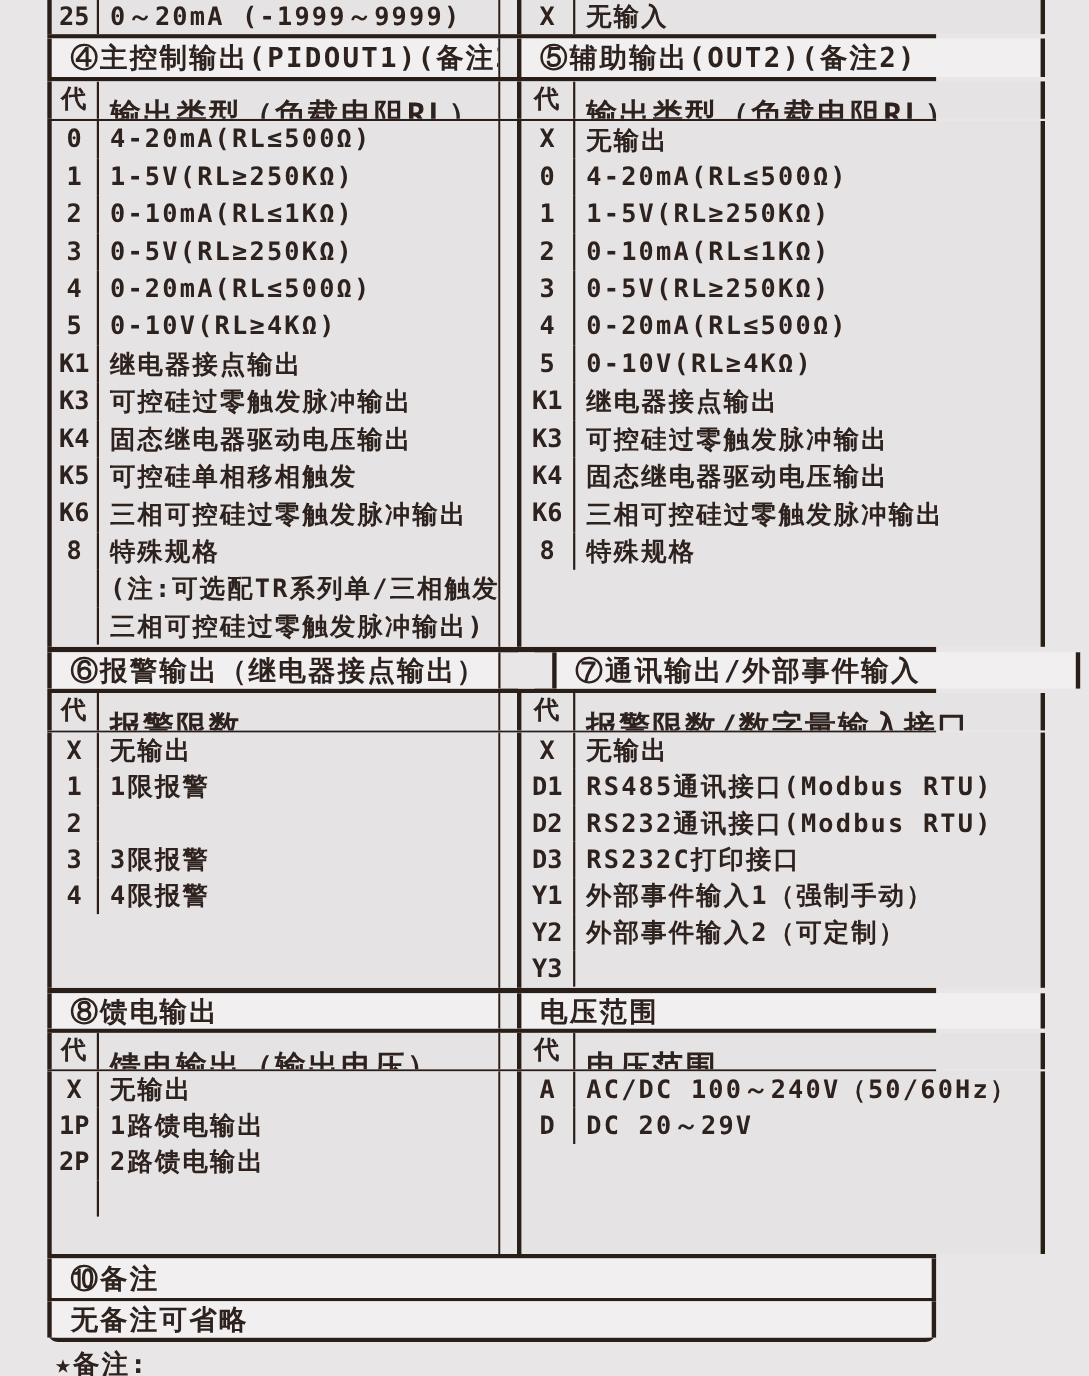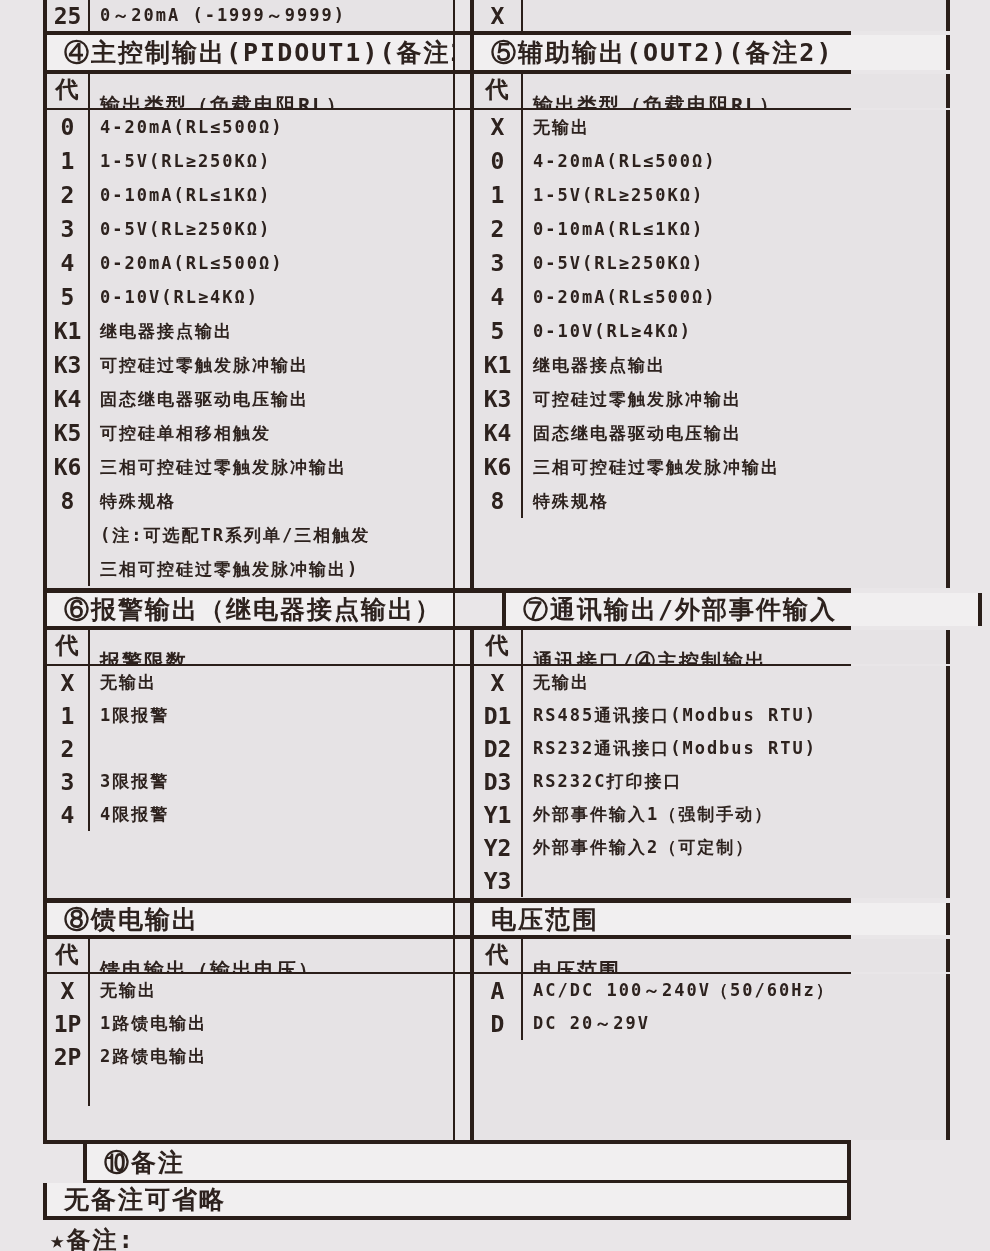--- a/index.html
+++ b/index.html
@@ -30,38 +30,38 @@
   .r-top{height:35px;border-bottom:4px solid var(--bd);}
   .r-title45{height:39px;border-bottom:4px solid var(--bd);}
   .r-colhead45{height:36px;border-bottom:2px solid var(--bd);}
   .r-body45{height:483px;border-bottom:5px solid var(--bd);}
   .r-title67{height:37px;border-bottom:4px solid var(--bd);gap:16px;}
   .r-colhead67{height:36px;border-bottom:2px solid var(--bd);}
   .r-body67{height:237px;border-bottom:5px solid var(--bd);}
   .r-title89{height:36px;border-bottom:4px solid var(--bd);}
   .r-colhead89{height:35px;border-bottom:2px solid var(--bd);}
   .r-body89{height:170px;border-bottom:4px solid var(--bd);}
-  .r-title10{height:39px;border-bottom:3px solid var(--bd);margin-left:40px;}
-  .r-remark{height:37px;border-bottom:4px solid var(--bd);}
+  .r-title10{height:39px;border-bottom:3px solid var(--bd);}
+  .r-remark{height:37px;border-bottom:4px solid var(--bd);border-radius:10px;}
   
   .split{display:grid;height:100%;}
   .cl .split{grid-template-columns:43px 1fr;}
   .cr .split{grid-template-columns:49px 1fr;}
   .code{border-right:2px solid var(--bd);text-align:center;display:flex;align-items:center;justify-content:center;font-size:23px;}
-  .desc{padding-left:10px;display:flex;align-items:center;font-size:17px;letter-spacing:2px;white-space:nowrap;}
+  .desc{padding-left:10px;display:flex;align-items:center;font-size:23px;letter-spacing:2px;white-space:nowrap;}
   
   .tbody .line{display:grid;align-items:center;}
   .cl .line{grid-template-columns:43px 1fr;}
   .cr .line{grid-template-columns:49px 1fr;}
   .line .code{height:100%;}
   .lh34 .line{height:34px;}
   .lh33 .line{height:33px;}
   
   .title-cell{display:flex;align-items:center;padding-left:17px;font-size:25px;letter-spacing:2px;white-space:nowrap;height:100%;}
-  .colhead-desc{font-size:20px;}
+  .colhead-desc{font-size:28px;}
   .colhead-code{font-size:23px;letter-spacing:1px;}
   
   .full{border-left:4px solid var(--bd);border-right:4px solid var(--bd);background:var(--hdr);display:flex;align-items:center;padding-left:17px;font-size:25px;letter-spacing:2px;height:100%;}
   .footer-note{position:absolute;left:50px;top:1224px;font-size:24px;letter-spacing:2px;}
 </style>
 </head>
 <body>
 
 <div class="sheet">
 
@@ -69,20 +69,21 @@
     <div class="cl">
       <div class="split">
         <div class="code">25</div>
         <div class="desc">0～20mA (-1999～9999)</div>
       </div>
     </div>
     <div class="gap"></div>
     <div class="cr">
       <div class="split">
         <div class="code">X</div>
+        <div class="desc">无输入</div>
       </div>
     </div>
   </div>
 
   <div class="row r-title45">
     <div class="cl hdr-bg">
         <div class="title-cell">④主控制输出(PIDOUT1)(备注2)</div>
       </div>
     <div class="gap"></div>
     <div class="cr hdr-bg">
@@ -229,21 +230,21 @@
     <div class="cl">
         <div class="split">
       <div class="code colhead-code">代码</div>
       <div class="desc colhead-desc">报警限数</div>
     </div>
       </div>
     <div class="gap"></div>
     <div class="cr">
         <div class="split">
       <div class="code colhead-code">代码</div>
-      <div class="desc colhead-desc">通讯接口/④主控制输出</div>
+      <div class="desc colhead-desc">报警限数/数字量输入接口</div>
     </div>
       </div>
   </div>
   <div class="row r-body67">
     <div class="cl tbody lh33">
         <div class="line">
           <div class="code">X</div>
           <div class="desc">无输出</div>
         </div>
         <div class="line">

